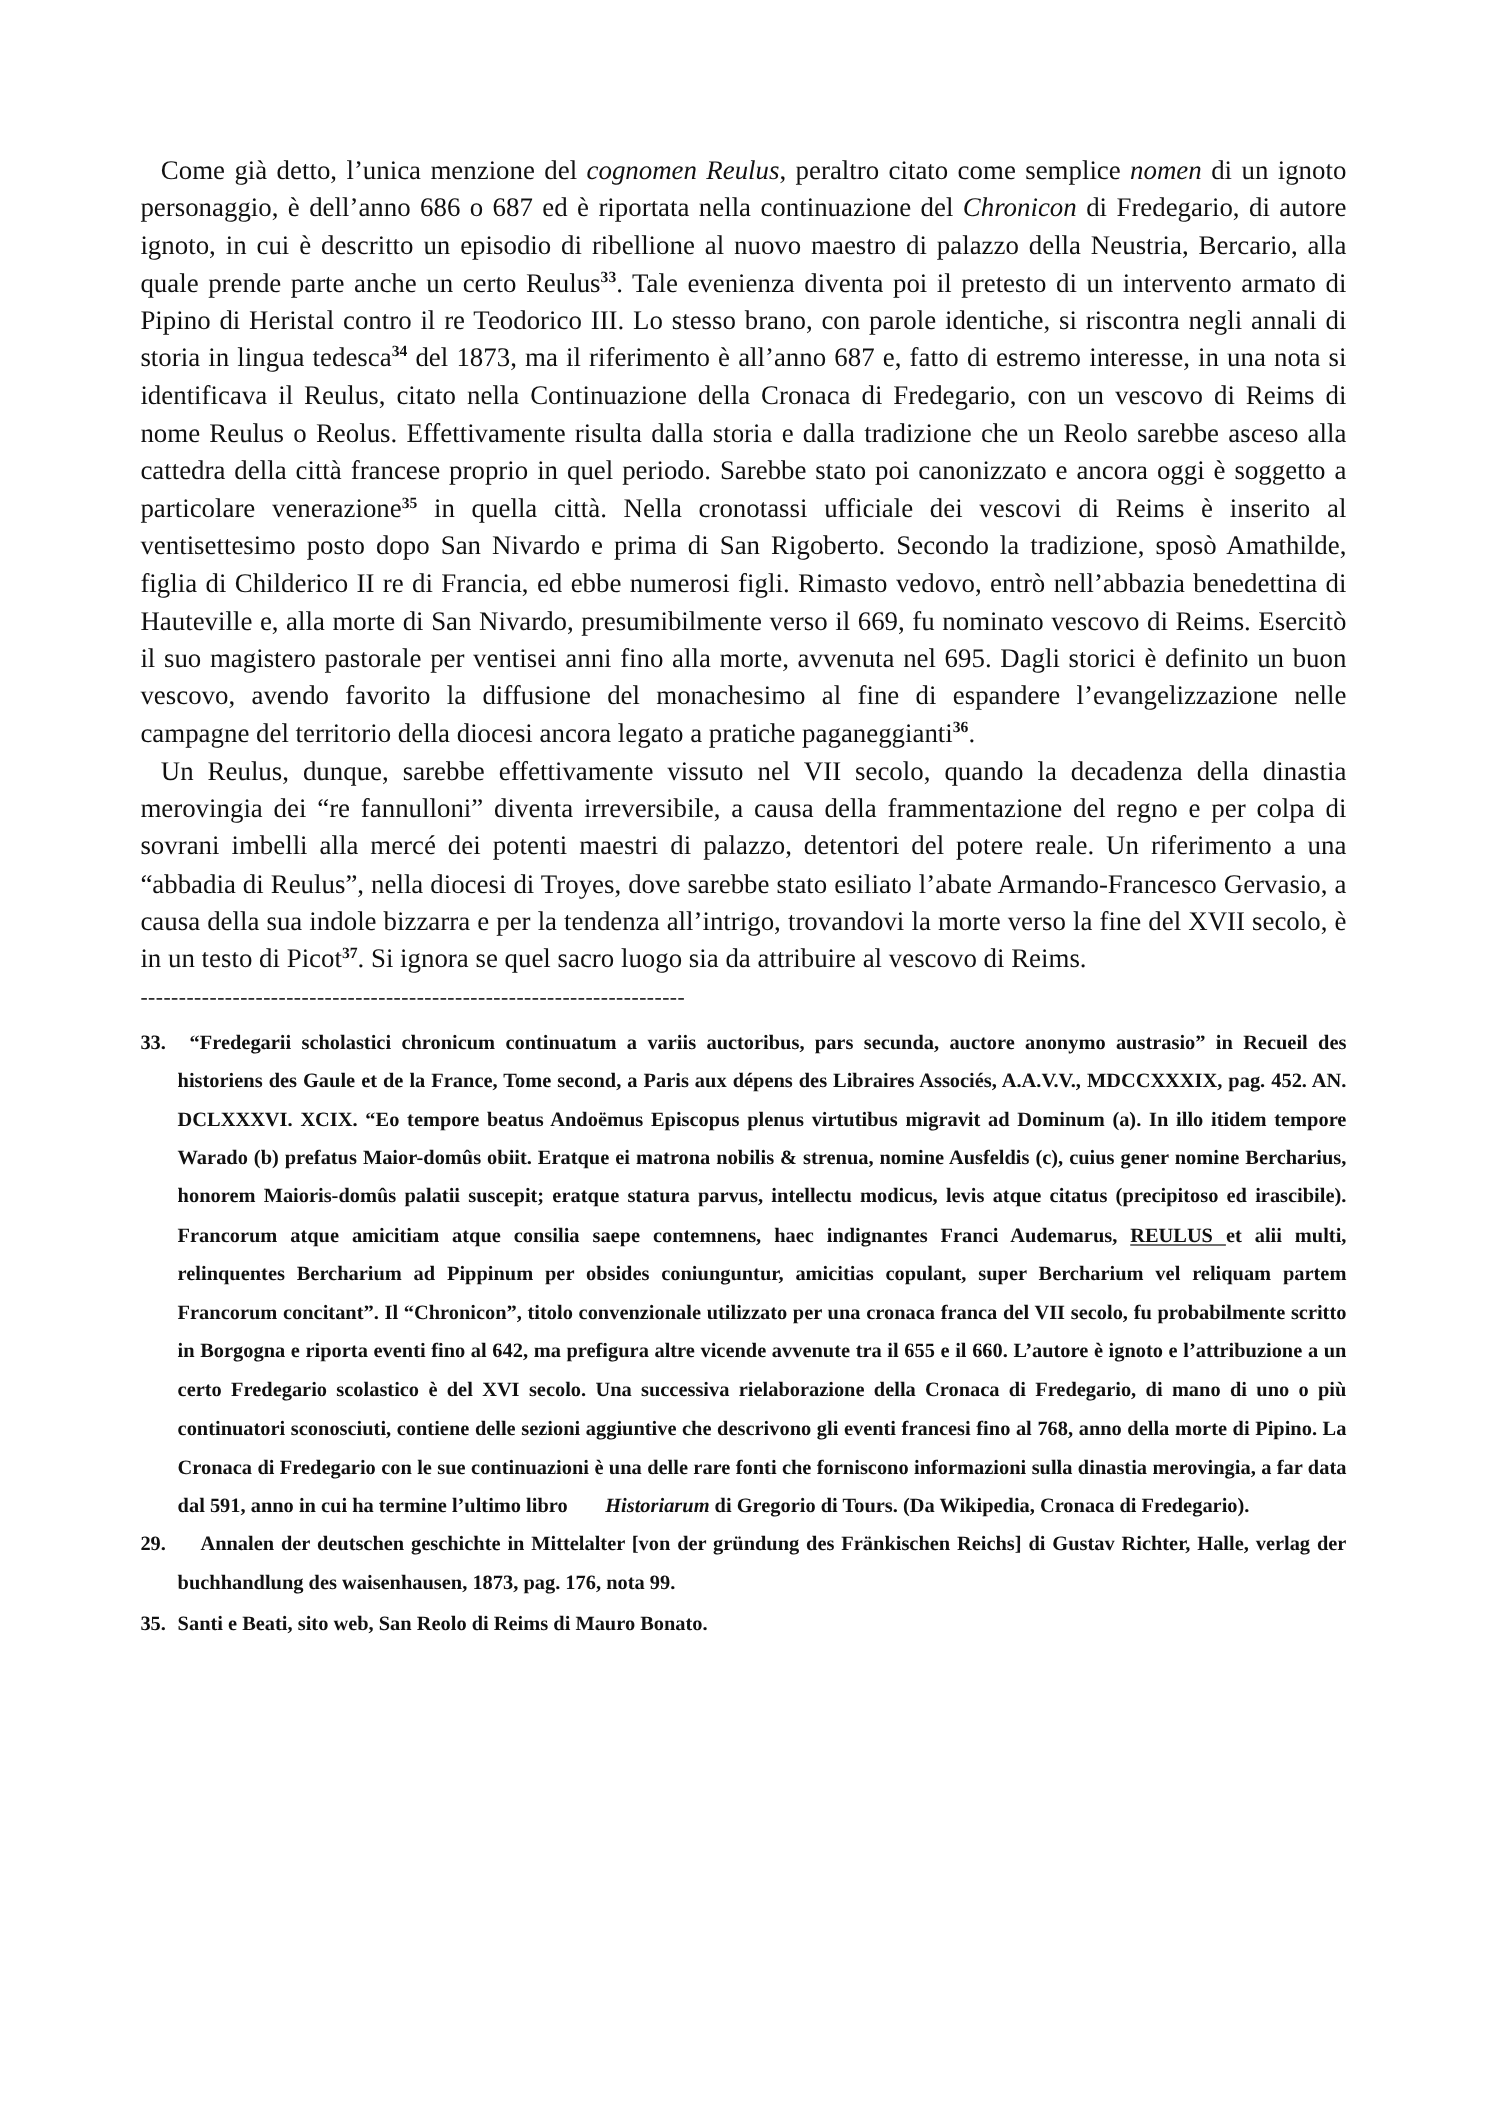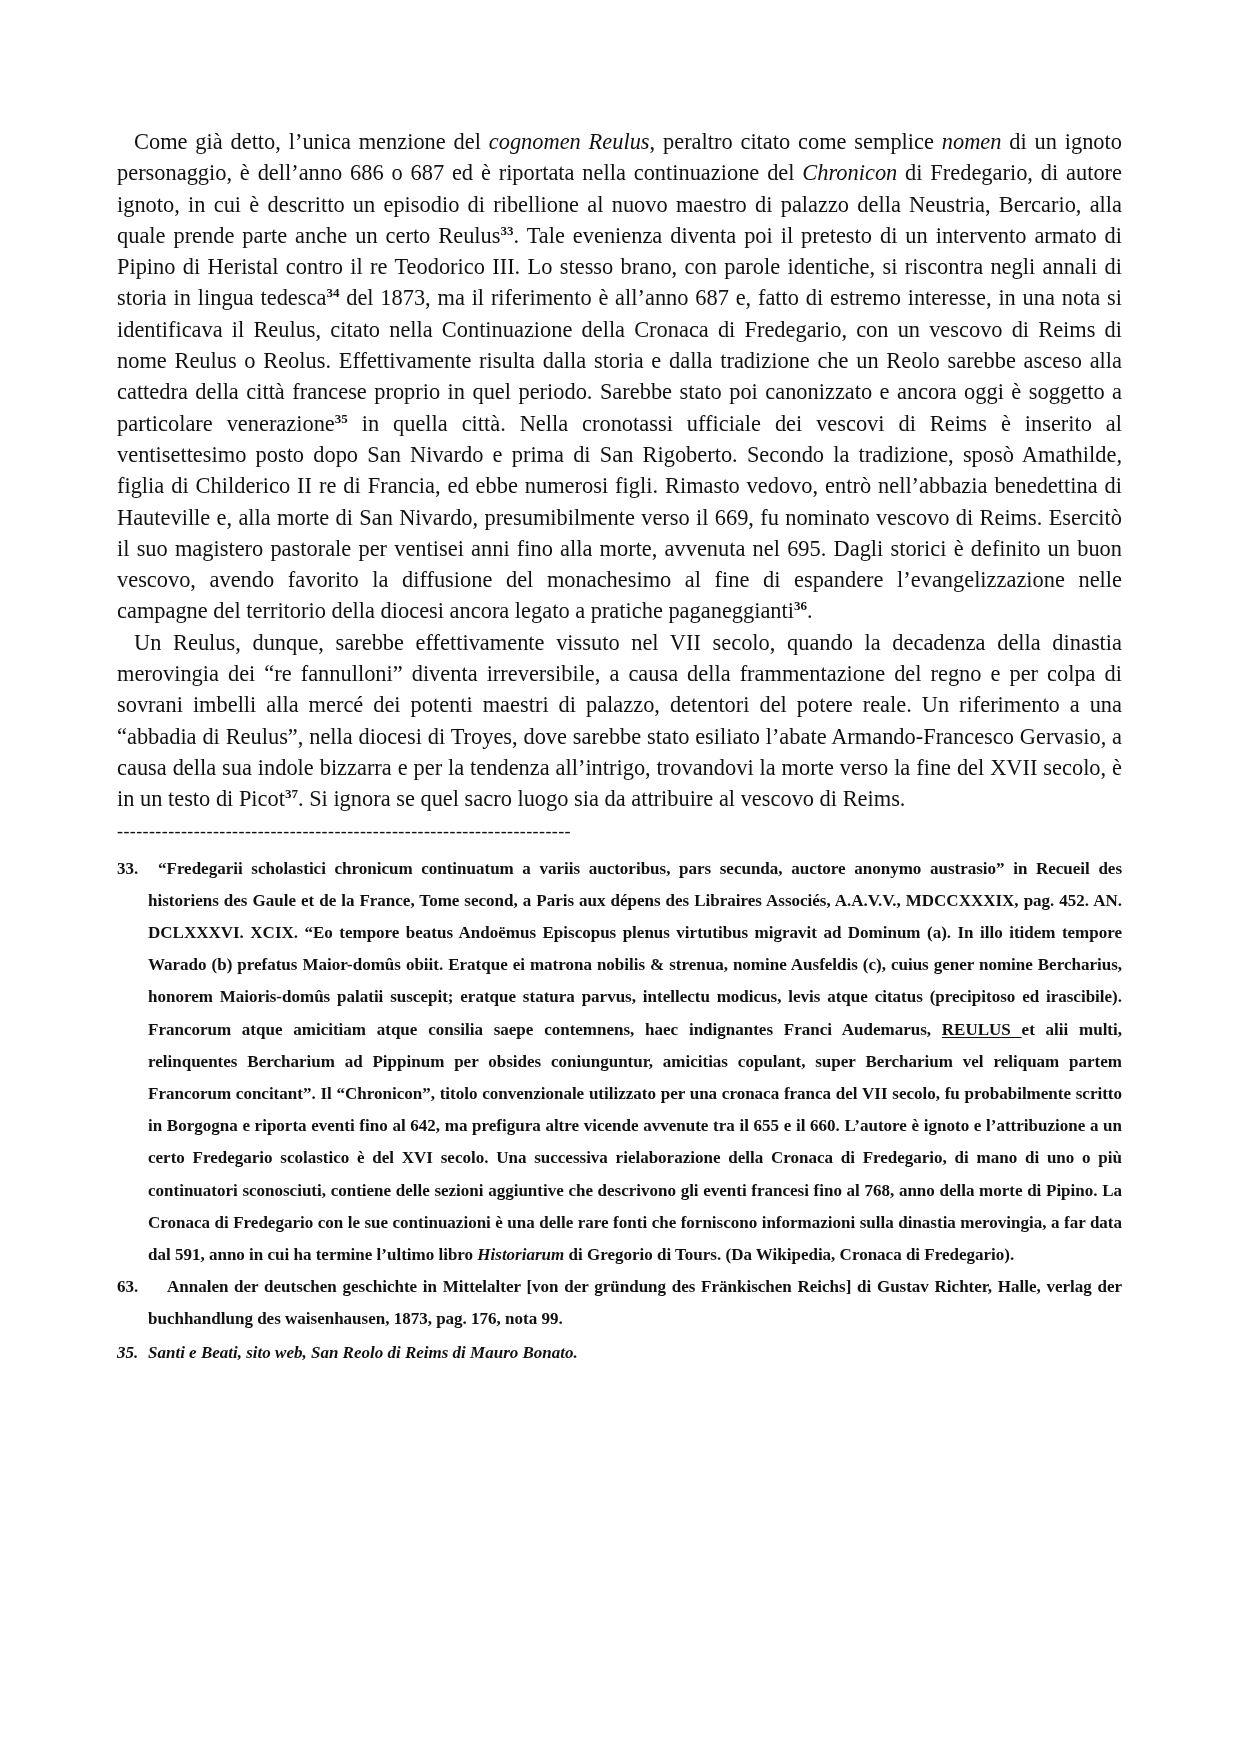--- a/index.html
+++ b/index.html
@@ -32,42 +32,42 @@
       font-size: 17px;
       line-height: 32.2px;
       text-align: justify;
       position: relative;
       padding-left: 31px;
       margin: 0;
     }
     .note .num { position: absolute; left: 0; top: 0; }
     .note.tab .lead { display: inline-block; width: 10px; }
     .note.n34 .lead { display: inline-block; width: 19px; }
-    .note.short { line-height: 34px; text-align: left; font-style: italic; }
+    .note.short { line-height: 34px; text-align: left; }
     .note u { text-underline-offset: 2px; }
-    .note i { font-style: italic; }
+    .note i { font-style: italic; margin-left: 27px; }
   </style>
 </head>
 <body>
 
 <div class="page">
   <div class="body-text">
     <p class="para"><span>Come già detto, l’unica menzione del </span><i>cognomen Reulus</i><span>, peraltro citato come semplice </span><i>nomen</i><span> di un ignoto personaggio, è dell’anno 686 o 687 ed è riportata nella continuazione del </span><i>Chronicon</i><span> di Fredegario, di autore ignoto, in cui è descritto un episodio di ribellione al nuovo maestro di palazzo della Neustria, Bercario, alla quale prende parte anche un certo Reulus</span><sup>33</sup><span>. Tale evenienza diventa poi il pretesto di un intervento armato di Pipino di Heristal contro il re Teodorico III. Lo stesso brano, con parole identiche, si riscontra negli annali di storia in lingua tedesca</span><sup>34</sup><span> del 1873, ma il riferimento è all’anno 687 e, fatto di estremo interesse, in una nota si identificava il Reulus, citato nella Continuazione della Cronaca di Fredegario, con un vescovo di Reims di nome Reulus o Reolus. Effettivamente risulta dalla storia e dalla tradizione che un Reolo sarebbe asceso alla cattedra della città francese proprio in quel periodo. Sarebbe stato poi canonizzato e ancora oggi è soggetto a particolare venerazione</span><sup>35</sup><span> in quella città. Nella cronotassi ufficiale dei vescovi di Reims è inserito al ventisettesimo posto dopo San Nivardo e prima di San Rigoberto. Secondo la tradizione, sposò Amathilde, figlia di Childerico II re di Francia, ed ebbe numerosi figli. Rimasto vedovo, entrò nell’abbazia benedettina di Hauteville e, alla morte di San Nivardo, presumibilmente verso il 669, fu nominato vescovo di Reims. Esercitò il suo magistero pastorale per ventisei anni fino alla morte, avvenuta nel 695. Dagli storici è definito un buon vescovo, avendo favorito la diffusione del monachesimo al fine di espandere l’evangelizzazione nelle campagne del territorio della diocesi ancora legato a pratiche paganeggianti</span><sup>36</sup><span>.</span></p>
     <p class="para"><span>Un Reulus, dunque, sarebbe effettivamente vissuto nel VII secolo, quando la decadenza della dinastia merovingia dei “re fannulloni” diventa irreversibile, a causa della frammentazione del regno e per colpa di sovrani imbelli alla mercé dei potenti maestri di palazzo, detentori del potere reale. Un riferimento a una “abbadia di Reulus”, nella diocesi di Troyes, dove sarebbe stato esiliato l’abate Armando-Francesco Gervasio, a causa della sua indole bizzarra e per la tendenza all’intrigo, trovandovi la morte verso la fine del XVII secolo, è in un testo di Picot</span><sup>37</sup><span>. Si ignora se quel sacro luogo sia da attribuire al vescovo di Reims.</span></p>
   </div>
 
   <div class="separator">-----------------------------------------------------------------------</div>
 
   <div class="notes">
     <p class="note tab">
       <span class="num">33.</span>
       <span class="lead"></span><span><span>“Fredegarii scholastici chronicum continuatum a variis auctoribus, pars secunda, auctore anonymo austrasio” in Recueil des historiens des Gaule et de la France, Tome second, a Paris aux dépens des Libraires Associés, A.A.V.V., MDCCXXXIX, pag. 452. AN. DCLXXXVI. XCIX. “Eo tempore beatus Andoëmus Episcopus plenus virtutibus migravit ad Dominum (a). In illo itidem tempore Warado (b) prefatus Maior-domûs obiit. Eratque ei matrona nobilis &amp; strenua, nomine Ausfeldis (c), cuius gener nomine Bercharius, honorem Maioris-domûs palatii suscepit; eratque statura parvus, intellectu modicus, levis atque citatus (precipitoso ed irascibile). Francorum atque amicitiam atque consilia saepe contemnens, haec indignantes Franci Audemarus, </span><u>REULUS </u><span>et alii multi, relinquentes Bercharium ad Pippinum per obsides coniunguntur, amicitias copulant, super Bercharium vel reliquam partem Francorum concitant”. Il “Chronicon”, titolo convenzionale utilizzato per una cronaca franca del VII secolo, fu probabilmente scritto in Borgogna e riporta eventi fino al 642, ma prefigura altre vicende avvenute tra il 655 e il 660. L’autore è ignoto e l’attribuzione a un certo Fredegario scolastico è del XVI secolo. Una successiva rielaborazione della Cronaca di Fredegario, di mano di uno o più continuatori sconosciuti, contiene delle sezioni aggiuntive che descrivono gli eventi francesi fino al 768, anno della morte di Pipino. La Cronaca di Fredegario con le sue continuazioni è una delle rare fonti che forniscono informazioni sulla dinastia merovingia, a far data dal 591, anno in cui ha termine l’ultimo libro </span><i>Historiarum</i><span> di Gregorio di Tours.  (Da Wikipedia, Cronaca di Fredegario).</span></span>
     </p>
     <p class="note n34">
-      <span class="num">63.</span>
+      <span class="num">29.</span>
       <span class="lead"></span><span><span>Annalen der deutschen geschichte in Mittelalter [von der gründung des Fränkischen Reichs] di Gustav Richter, Halle, verlag der buchhandlung des waisenhausen, 1873, pag. 176, nota 99.</span></span>
     </p>
     <p class="note short">
       <span class="num">35.</span>
       <span><span>Santi e Beati, sito web, San Reolo di Reims di Mauro Bonato.</span></span>
     </p>
   </div>
 </div>
 
 </body></html>

